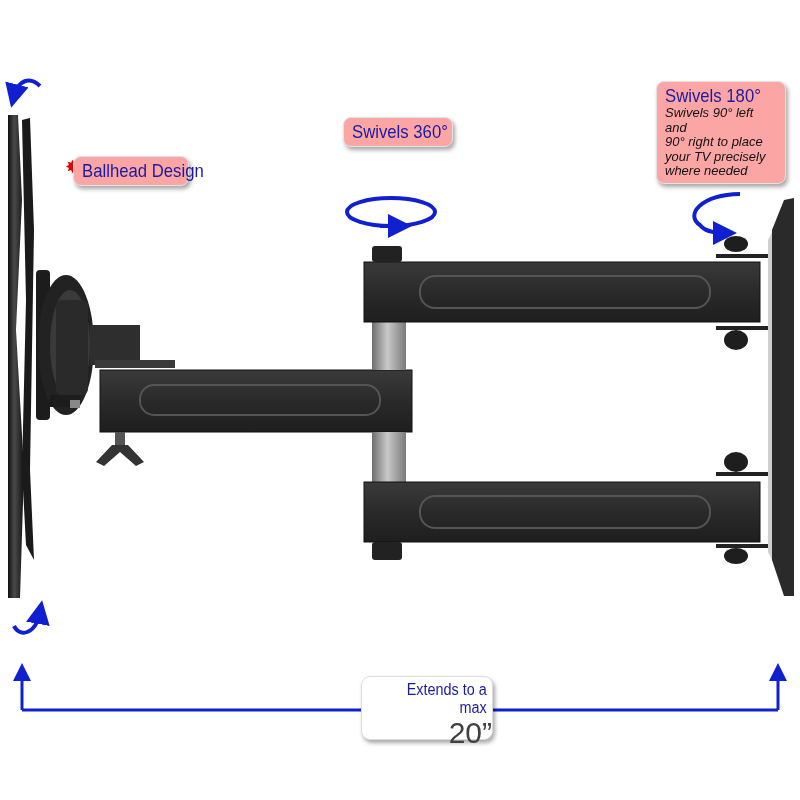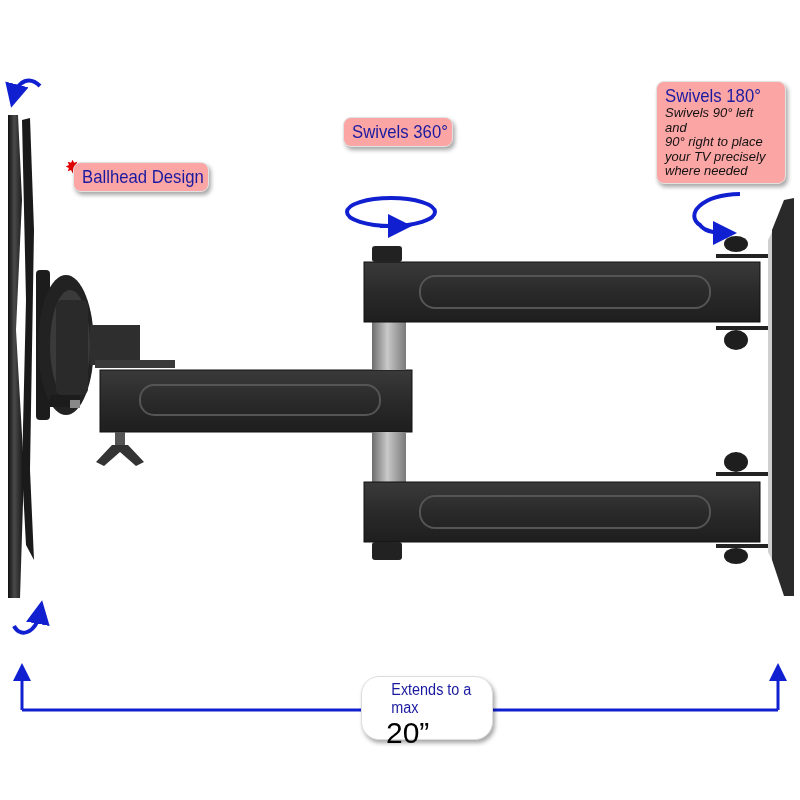--- a/index.html
+++ b/index.html
@@ -36,35 +36,35 @@
       color: #e00000;
       font-size: 18px;
       line-height: 1;
     }
     .measure-label {
       position: absolute;
       left: 361px; top: 676px;
       width: 132px; height: 64px;
       background: #fff;
       border: 1px solid #ddd;
-      border-radius: 18px;
+      border-radius: 9px;
       box-shadow: 2px 3px 4px rgba(0,0,0,0.35);
-      text-align: left;
+      text-align: right;
       padding-left: 24px;
     }
     .measure-label .cap {
       display: block;
       color: #1a1aa0;
       font-size: 16px;
       margin-top: 4px;
       transform: scaleX(0.9);
     }
     .measure-label .val {
       display: block;
-      color: #000000;
+      color: #404040;
       font-size: 30px;
       line-height: 1.05;
     }
   </style>
 </head>
 <body>
 
 <div class="scene">
   <svg width="800" height="800" viewBox="0 0 800 800">
     <defs>
@@ -151,21 +151,21 @@
 
     <g>
       <path d="M22,710 L778,710" stroke="#1020d0" stroke-width="3"></path>
       <path d="M22,710 L22,672" stroke="#1020d0" stroke-width="3" marker-end="url(#ah)"></path>
       <path d="M778,710 L778,672" stroke="#1020d0" stroke-width="3" marker-end="url(#ah)"></path>
     </g>
   </svg>
 
   
   <span class="star" style="left:65px; top:158px;">✸</span>
-  <div class="callout" style="left:73px; top:162px; width:136px;">
+  <div class="callout" style="left:73px; top:156px; width:116px;">
     <span class="title">Ballhead Design</span>
   </div>
 
   
   <div class="callout" style="left:336px; top:117px; width:110px;margin-left:7px;">
     <span class="title">Swivels 360°</span>
   </div>
 
   
   <div class="callout" style="left:656px; top:81px; width:130px;">

